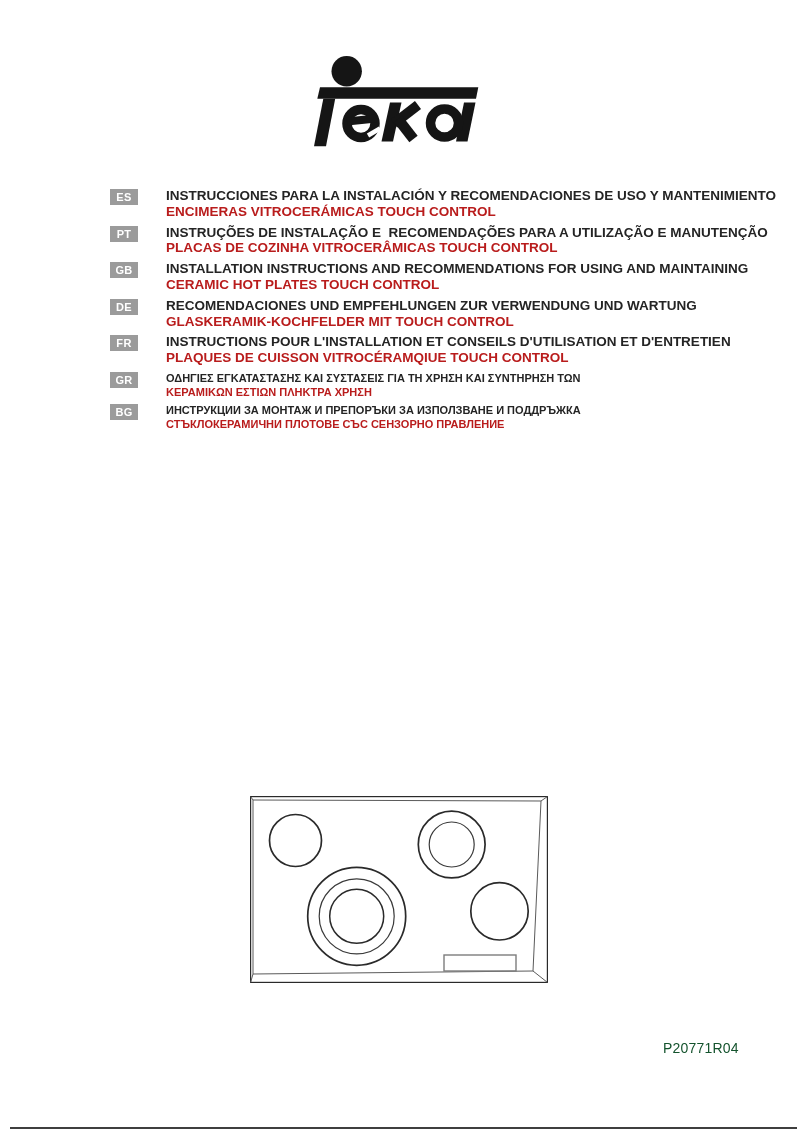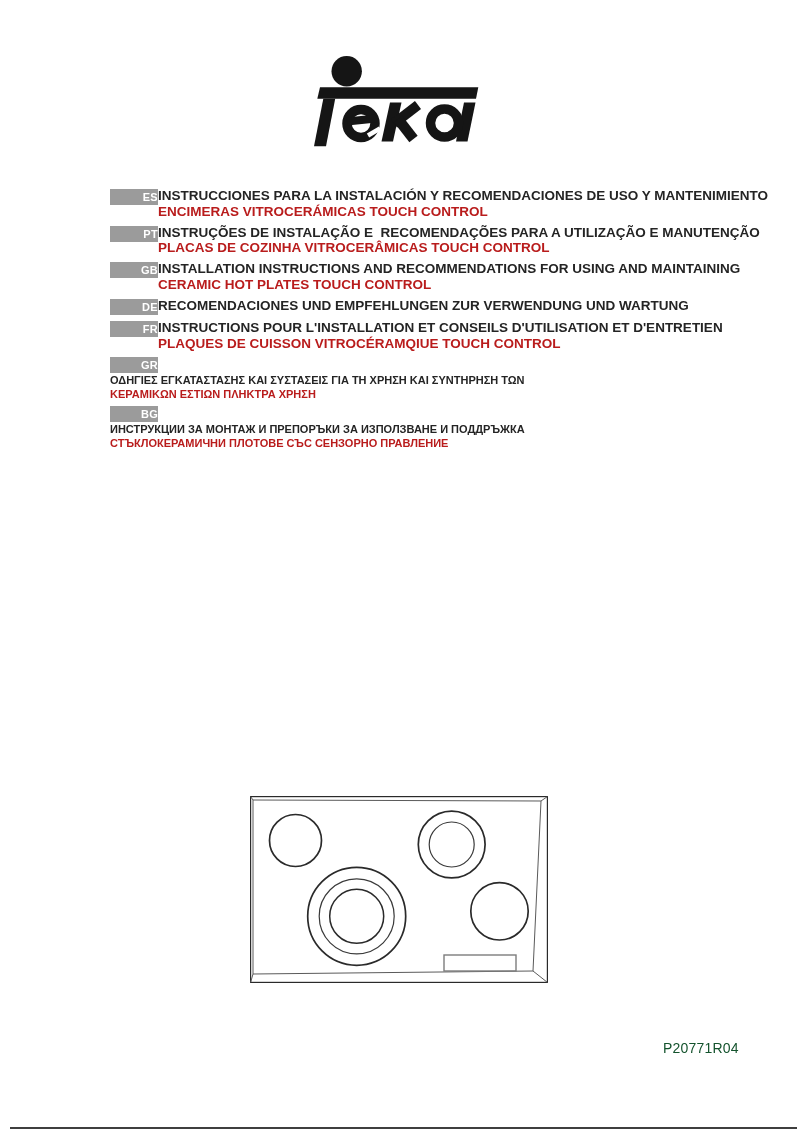--- a/index.html
+++ b/index.html
@@ -18,43 +18,43 @@
   
   .lang-list{
     position:absolute;left:110px;top:188px;width:670px;
   }
   .lang-row{
     display:flex;align-items:flex-start;
     margin-bottom:5px;
   }
   .lang-badge{
     flex:0 0 auto;
-    width:48px;height:16px;
+    width:28px;height:16px;
     background:#9b9b9b;
     color:#ffffff;
     font-size:11px;font-weight:bold;
-    text-align:right;line-height:16px;
+    text-align:center;line-height:16px;
     letter-spacing:.3px;
-    margin-right:0;
+    margin-right:28px;
     margin-top:1px;
   }
   .lang-text{flex:1 1 auto;}
   .lang-line1{
     font-size:13.5px;line-height:15.8px;font-weight:bold;
     white-space:pre-wrap;color:#242424;
   }
   .lang-line2{
     font-size:13.5px;line-height:15.8px;font-weight:bold;
     white-space:pre-wrap;color:#b91c1c;
   }
   .lang-row.small .lang-line1,
   .lang-row.small .lang-line2{
     font-size:11px;line-height:14px;
   }
-  .lang-row.small{margin-bottom:4px;flex-direction:column;}
+  .lang-row.small{margin-bottom:4px;}
   
   .cooktop-wrap{
     position:absolute;left:250px;top:796px;width:298px;height:187px;
   }
   
   .doc-code{
     position:absolute;left:663px;top:1040px;
     font-size:14px;color:#14532d;letter-spacing:.2px;
   }
   
@@ -111,20 +111,21 @@
       <div class="lang-badge">GB</div>
       <div class="lang-text">
         <div class="lang-line1">INSTALLATION INSTRUCTIONS AND RECOMMENDATIONS FOR USING AND MAINTAINING</div>
         <div class="lang-line2">CERAMIC HOT PLATES TOUCH CONTROL</div>
       </div>
     </div>
     <div class="lang-row">
       <div class="lang-badge">DE</div>
       <div class="lang-text">
         <div class="lang-line1">RECOMENDACIONES UND EMPFEHLUNGEN ZUR VERWENDUNG UND WARTUNG</div>
+        <div class="lang-line2">GLASKERAMIK-KOCHFELDER MIT TOUCH CONTROL</div>
       </div>
     </div>
     <div class="lang-row">
       <div class="lang-badge">FR</div>
       <div class="lang-text">
         <div class="lang-line1">INSTRUCTIONS POUR L'INSTALLATION ET CONSEILS D'UTILISATION ET D'ENTRETIEN</div>
         <div class="lang-line2">PLAQUES DE CUISSON VITROCÉRAMQIUE TOUCH CONTROL</div>
       </div>
     </div>
     <div class="lang-row small">

